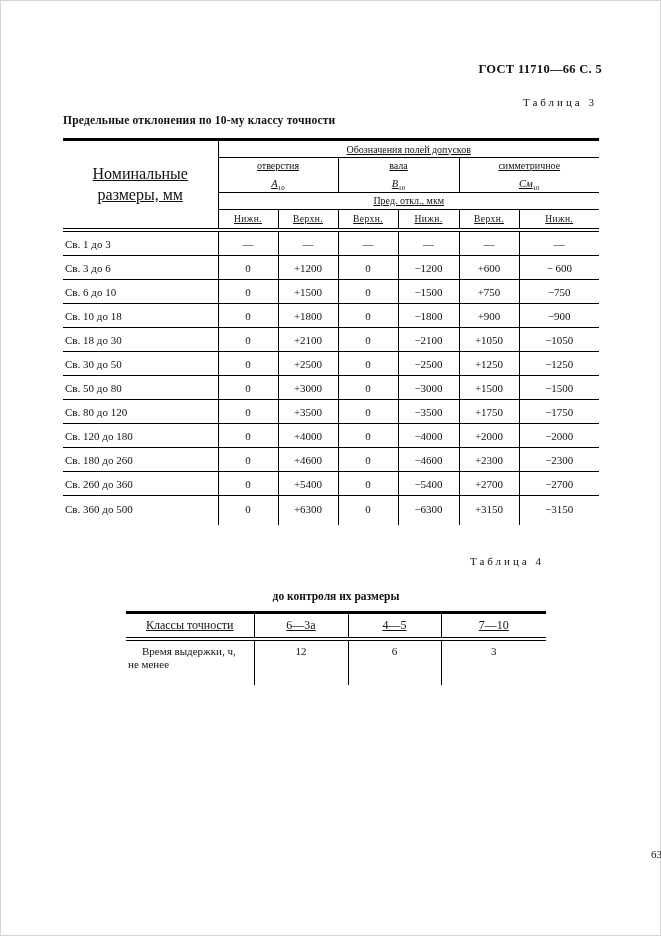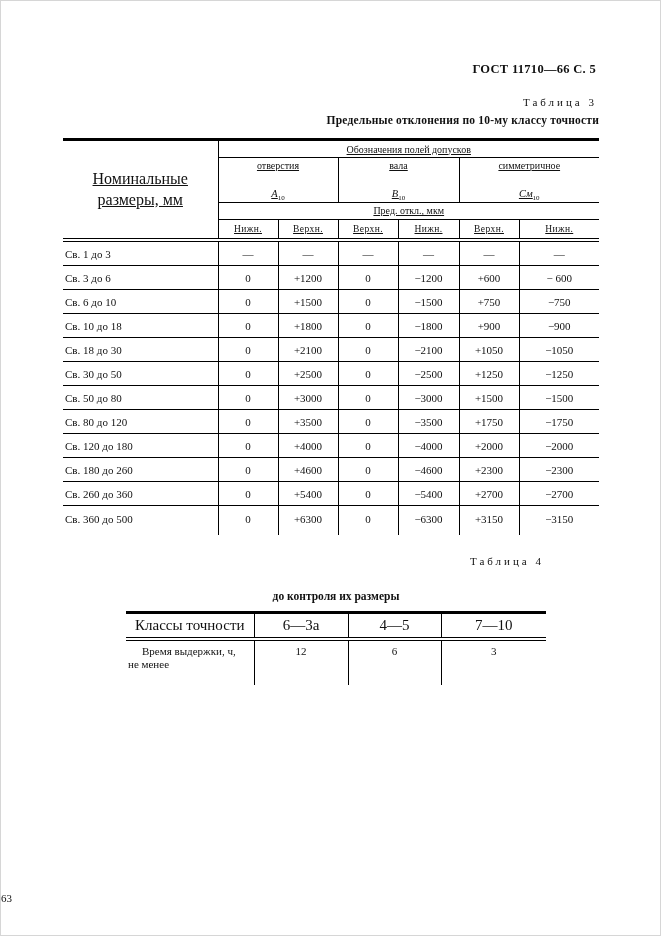--- a/index.html
+++ b/index.html
@@ -4,31 +4,31 @@
 <style>
   html,body{margin:0;padding:0;}
   body{
     width:661px;height:936px;background:#ffffff;position:relative;
     font-family:"Liberation Serif", serif;color:#111;
     -webkit-font-smoothing:antialiased;
   }
   .page{position:absolute;inset:0;border:1px solid #d6d6d6;box-sizing:border-box;}
 
   .doc-ref{
-    position:absolute;top:61px;right:64px;
+    position:absolute;top:61px;right:58px;
     font-size:12.5px;font-weight:bold;letter-spacing:.3px;
   }
   .t-label{
     position:absolute;font-size:11px;letter-spacing:3px;white-space:nowrap;font-family:Liberation Serif, serif;
   }
   .t3-label{top:95px;right:63px;}
   .t4-label{top:554px;right:116px;}
 
   .t3-title{
-    position:absolute;left:62px;width:536px;top:113px;text-align:right;
+    position:absolute;left:62px;width:536px;top:113px;text-align:left;
     font-size:11.5px;font-weight:bold;letter-spacing:.2px;
   }
   .t4-title{
     position:absolute;left:125px;width:420px;top:573px;text-align:center;
     font-size:11.5px;font-weight:bold;line-height:1.3;
   }
 
   table{border-collapse:collapse;table-layout:fixed;}
   th,td{padding:0;font-weight:normal;}
 
@@ -39,46 +39,46 @@
   .bl{border-left:1px solid #000;}
   .bb{border-bottom:1px solid #000;}
   #t3 tr.r1{height:18px;}
   #t3 tr.r2{height:31px;}
   #t3 tr.r3{height:17px;margin-top:18px;}
   #t3 tr.r4{height:21px;}
   #t3 .c0h{border-bottom:4px double #000;font-size:16px;}
   #t3 .c0h .wrapbox{max-width:104px;margin:0 auto;line-height:1.3;}
   #t3 tr.r4 th{border-bottom:4px double #000;font-size:9.5px;letter-spacing:.4px;}
   #t3 .gcell{line-height:1.15;padding-top:2px;}
-  #t3 .gcell .sym{margin-top:16px;}
+  #t3 .gcell .sym{margin-top:6px;}
   #t3 .gcell i{font-size:10.5px;}
   #t3 sub{font-size:7px;}
   #t3 tbody td{height:23px;font-size:11px;text-align:center;vertical-align:middle;}
   #t3 tbody td:first-child{text-align:left;padding-left:2px;font-size:11px;}
   #t3 tbody td + td{border-left:1px solid #000;}
   #t3 tbody tr + tr td{border-top:1px solid #000;}
   #t3 tbody tr:last-child td{height:26px;padding-bottom:3px;margin-top:38px;}
 
   
   #t4{position:absolute;left:125px;top:610px;width:420px;}
   #t4 thead th{
     border-top:3px solid #000;border-bottom:4px double #000;
-    height:23px;font-size:15px;text-align:center;vertical-align:middle;
+    height:23px;font-size:12px;text-align:center;vertical-align:middle;text-decoration:underline;
   }
   #t4 tbody td{
     height:40px;font-size:11px;vertical-align:top;padding-top:4px;text-align:center;
   }
   #t4 tbody td:first-child{
     text-align:left;padding-left:2px;line-height:1.2;
   }
   #t4 tbody td:first-child .indent{ text-indent:14px; }
   #t4 .bl{border-left:1px solid #000;}
 
   .page-num{
-    position:absolute;top:847px;left:0;width:661px;text-align:left;font-size:11px;margin-top:44px;
+    position:absolute;top:847px;left:0;width:661px;text-align:right;font-size:11px;
   }
 </style>
 </head>
 <body>
 
 <div class="page">
 
   <div class="doc-ref">ГОСТ 11710—66 С. 5</div>
 
   <div class="t-label t3-label">Таблица 3</div>

